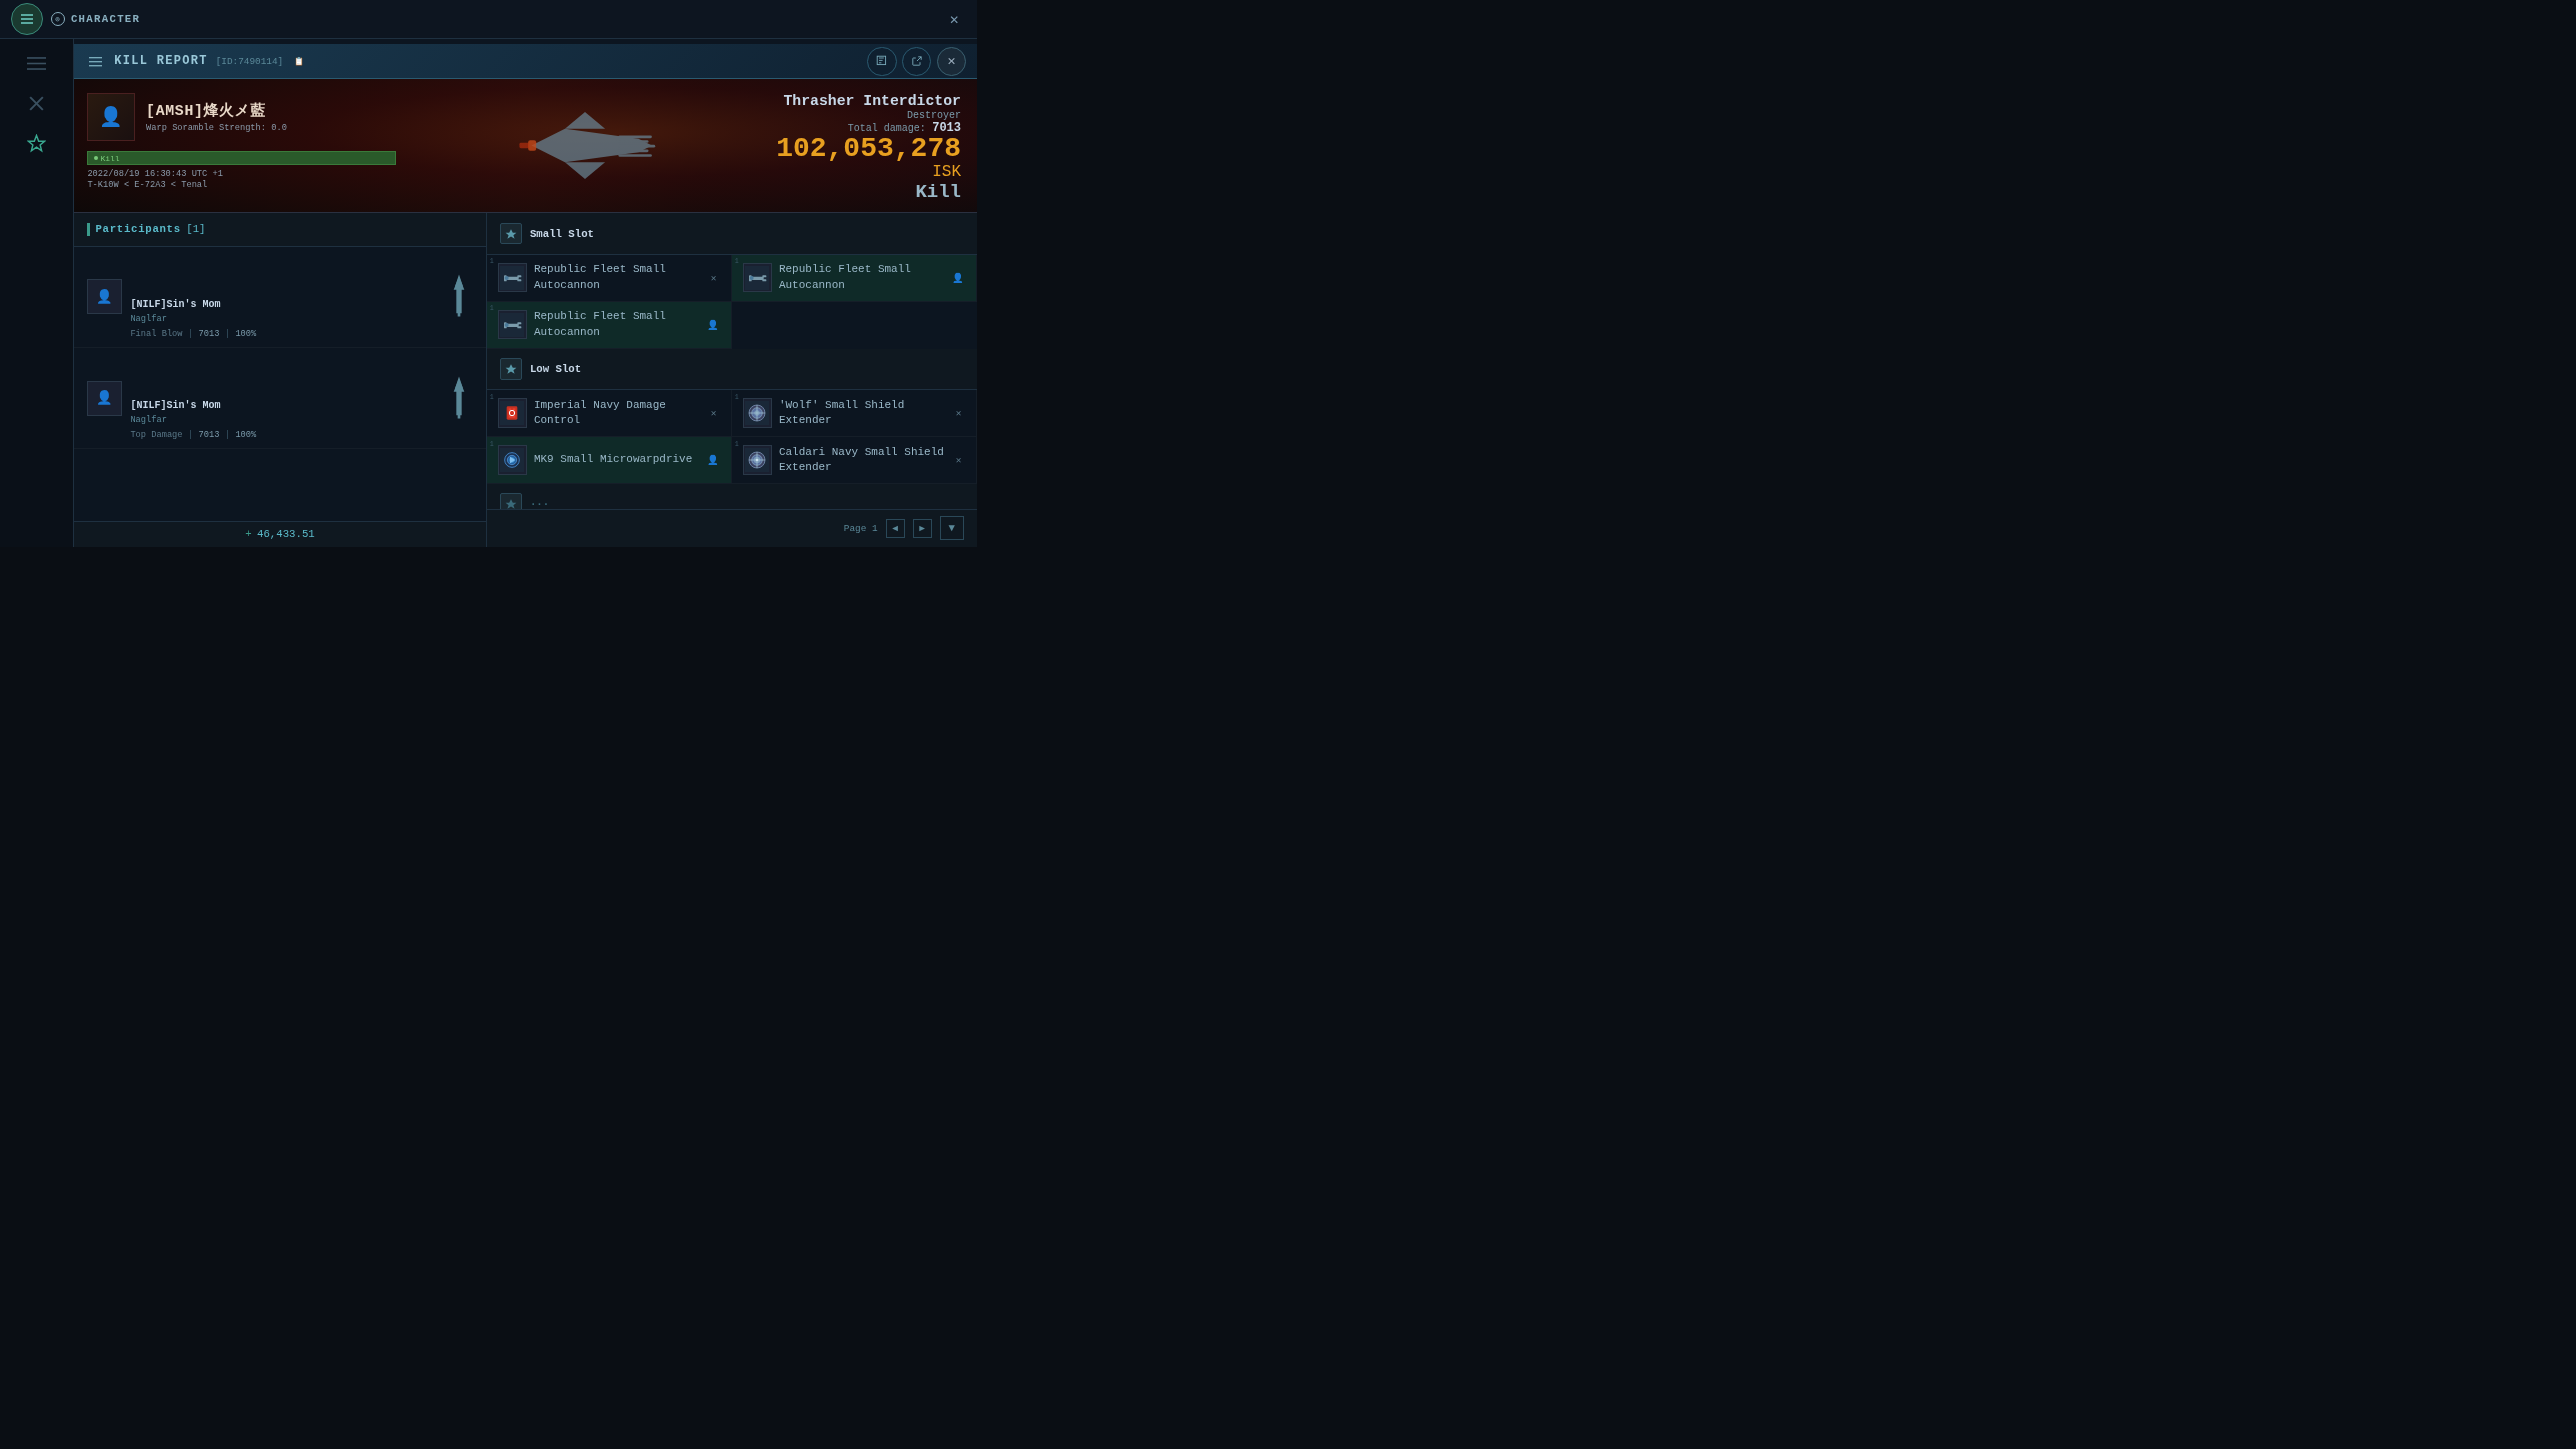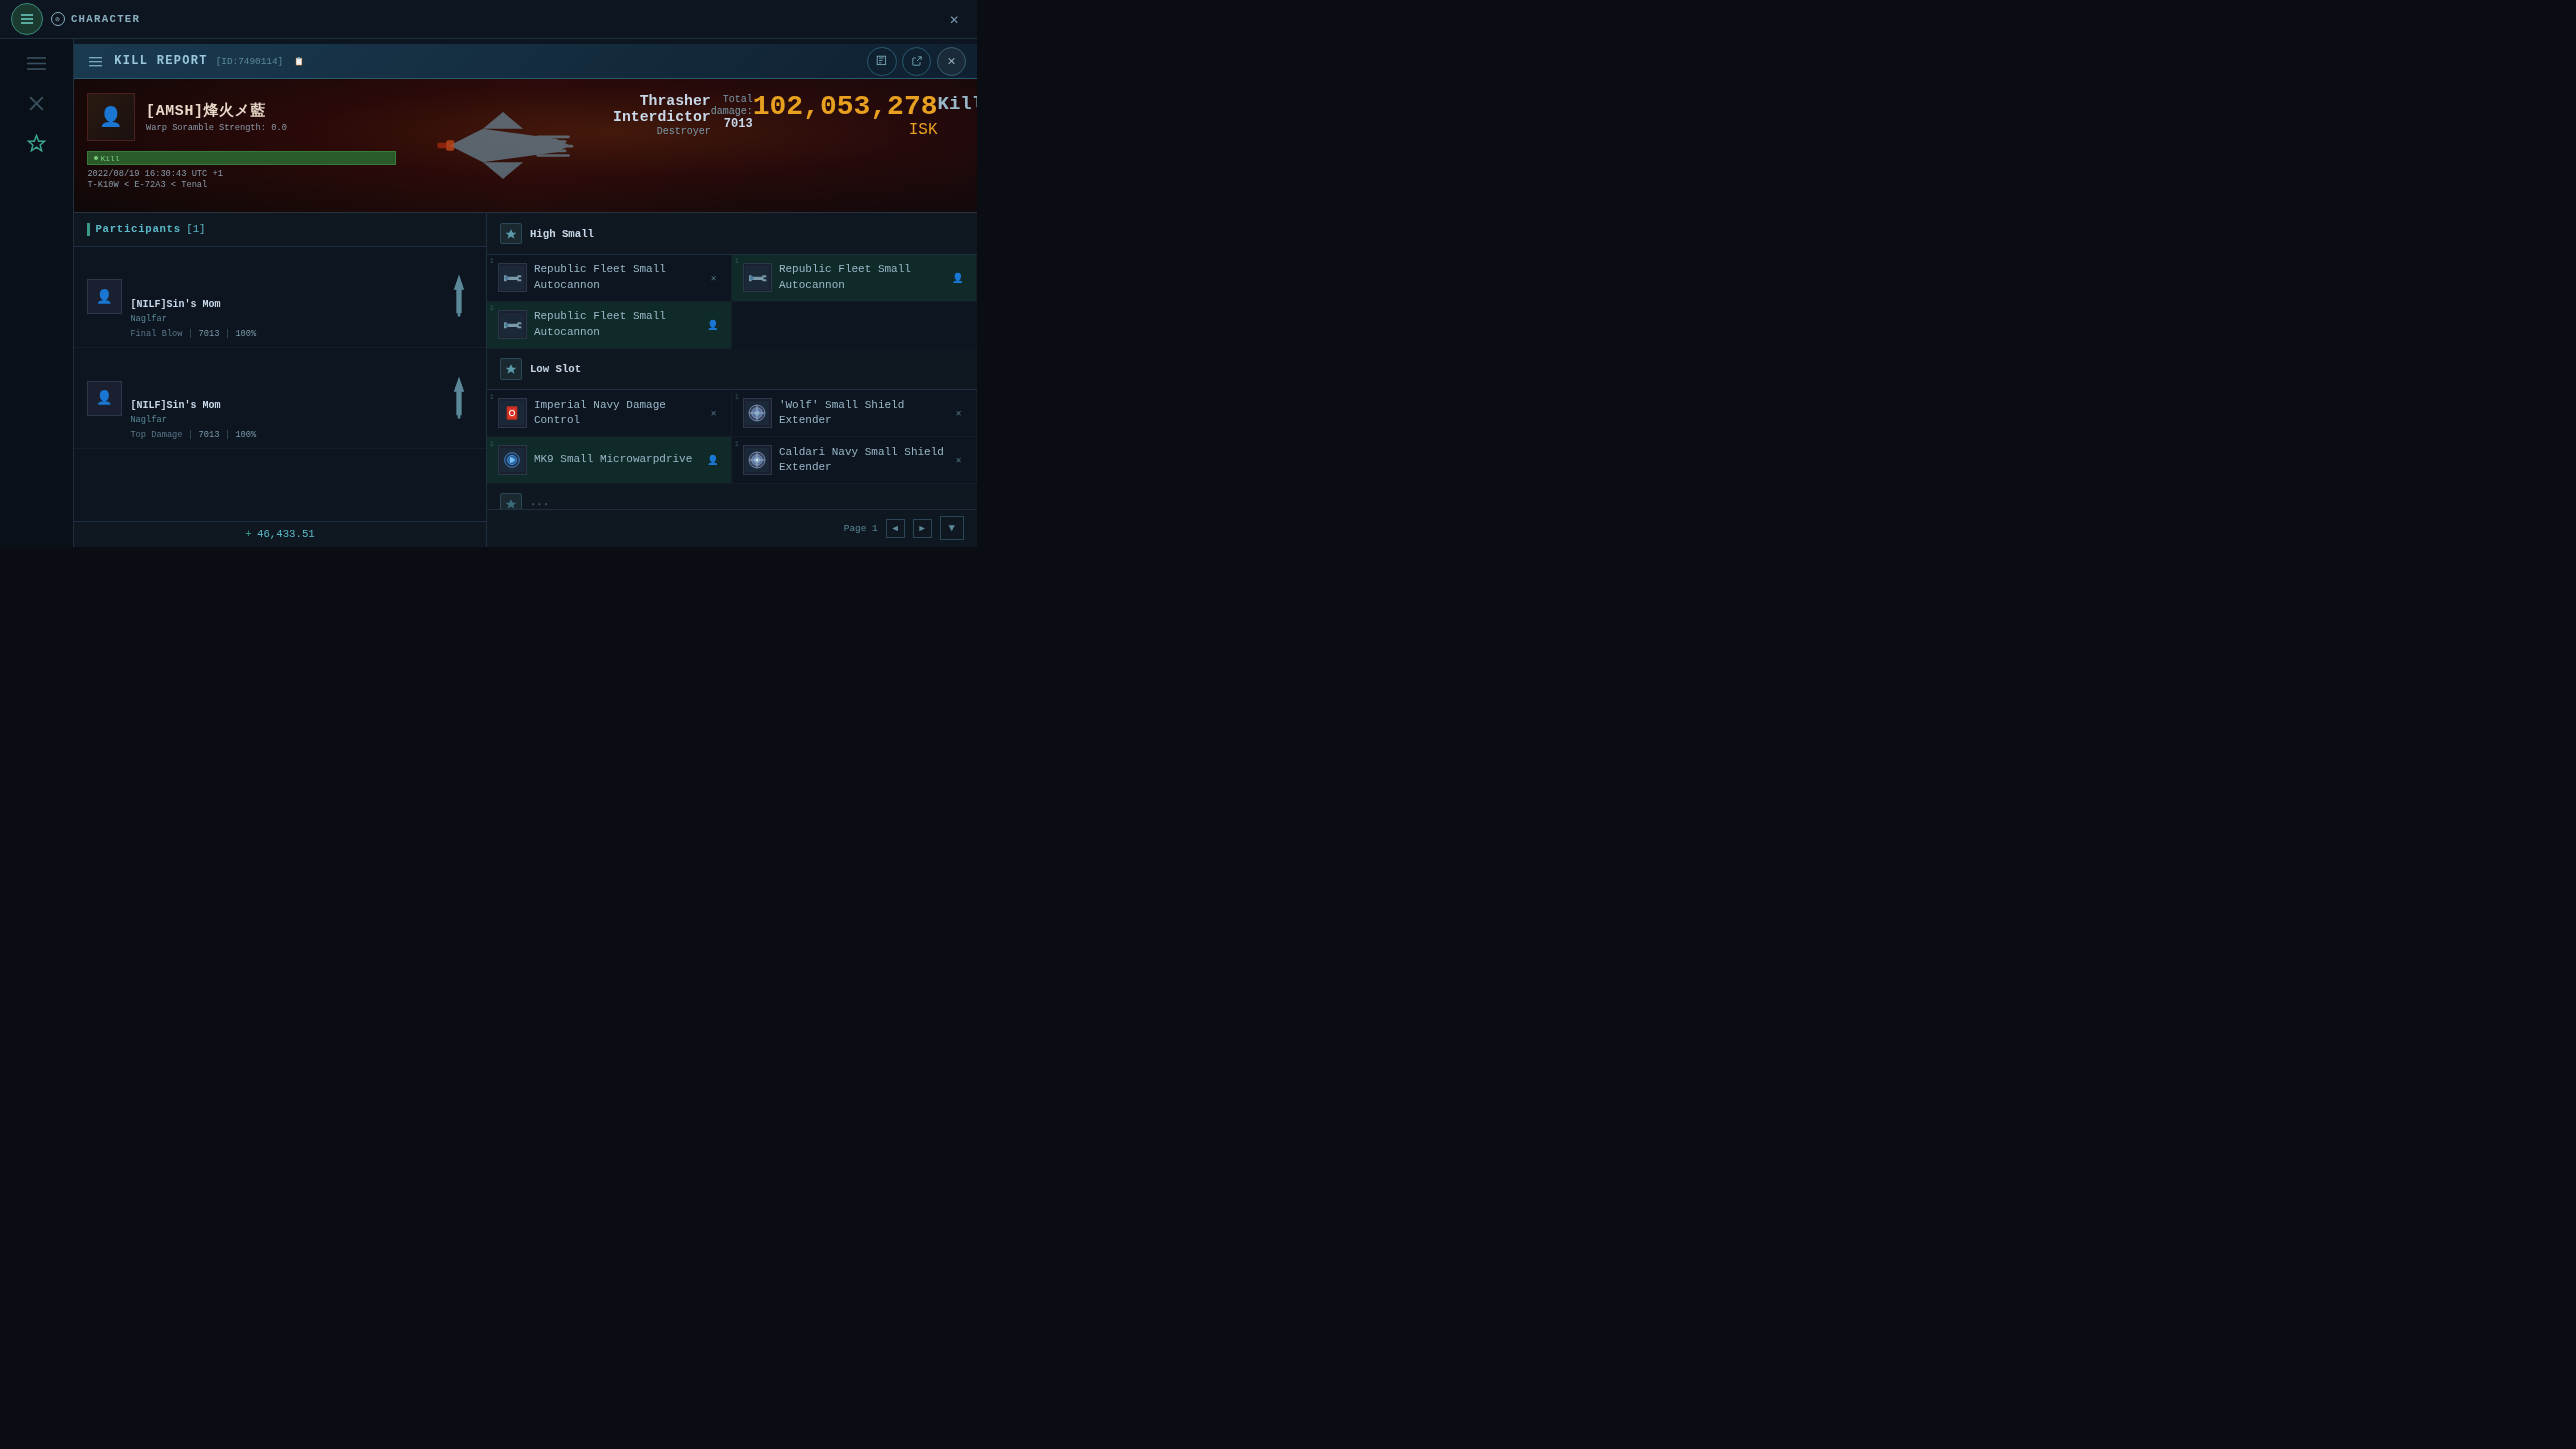--- a/index.html
+++ b/index.html
@@ -209,21 +209,21 @@
       width: 188px; height: 107px;
       display: flex; align-items: center; justify-content: center;
     }
 
     
     .kill-stats-section {
       position: relative; z-index: 2;
       padding: 13.4px 16px;
       text-align: right;
       flex: 0 0 215px;
-      display: flex; flex-direction: row; justify-content: space-between;
+      display: flex; flex-direction: column; justify-content: space-between;
     }
     .ship-type-name {
       font-size: 14.8px; font-weight: bold; color: #c8d8e8;
     }
     .ship-class {
       font-size: 10px; color: #7a9aaa;
     }
     .damage-label {
       font-size: 10px; color: #7a9aaa; margin-top: 5.4px;
     }
@@ -617,21 +617,21 @@
 
       <div class="slots-panel">
         <div class="slots-content">
 
           <div class="slot-section-header">
             <div class="slot-icon">
               <svg width="12" height="12" viewBox="0 0 20 20" fill="#5a9aaa">
                 <polygon points="10,2 13,8 19,8 14,12 16,18 10,14 4,18 6,12 1,8 7,8"></polygon>
               </svg>
             </div>
-            <span class="slot-header-title">High Small</span>
+            <span class="slot-header-title">Small Slot</span>
           </div>
 
           <div class="slots-grid">
 
             <div class="slot-item">
               <span class="slot-num">1</span>
               <div class="slot-item-icon">
                 <svg width="24" height="24" viewBox="0 0 36 36">
                   <rect width="36" height="36" fill="#1a2838"></rect>
                   <g fill="#7a9aaa">

